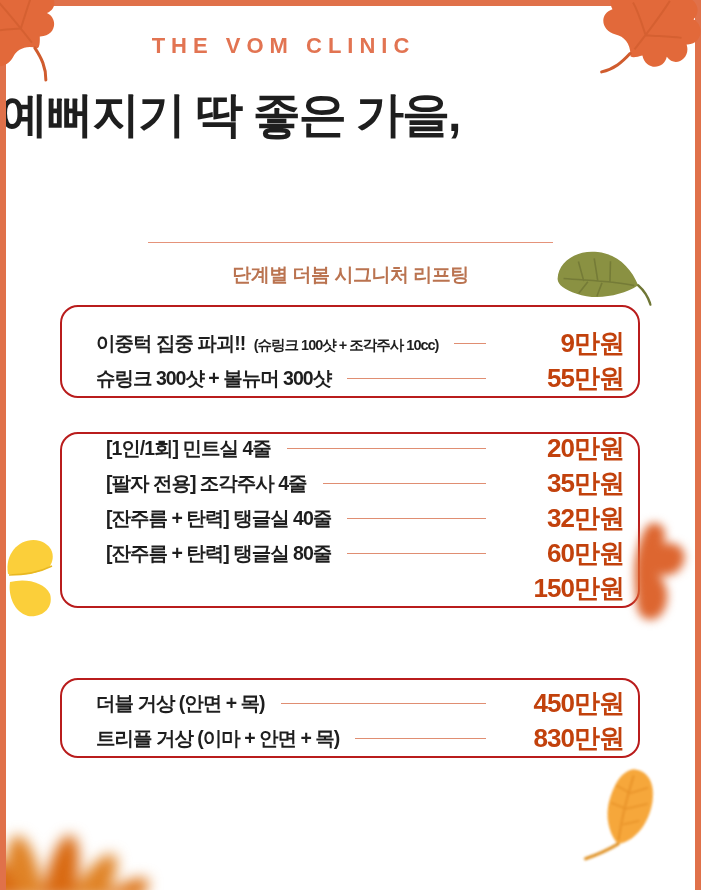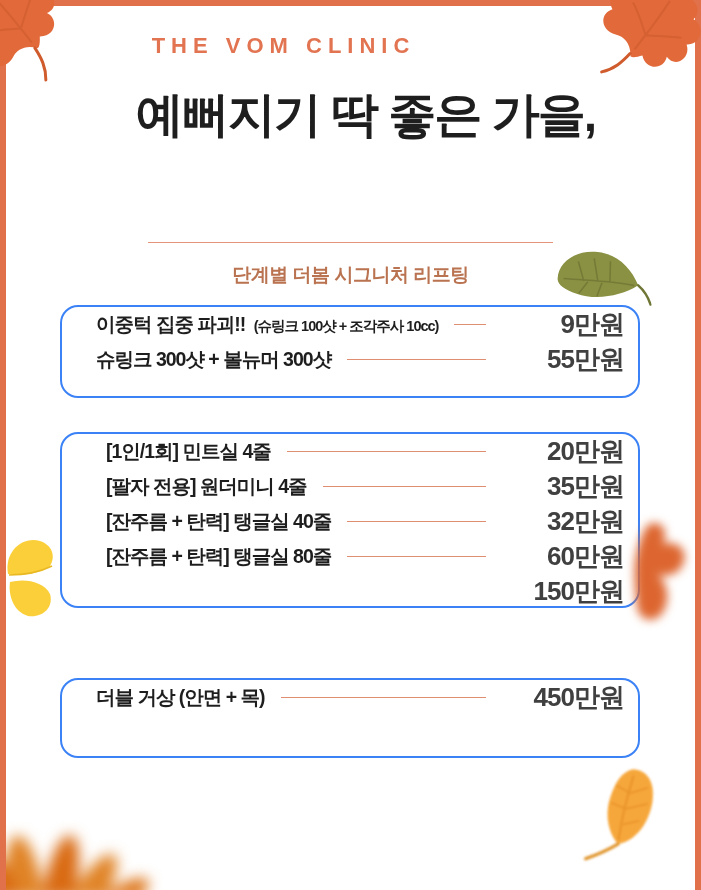--- a/index.html
+++ b/index.html
@@ -10,47 +10,47 @@
   
   .frame-top  {position:absolute;top:0;left:0;width:701px;height:6px;background:#e0714a;z-index:6;}
   .frame-left {position:absolute;top:0;left:0;width:6px;height:890px;background:#e0714a;z-index:6;}
   .frame-right{position:absolute;top:0;right:0;width:6px;height:890px;background:#e0714a;z-index:6;}
 
   
   .clinic-name{
     position:absolute;top:33px;left:0;width:567px;text-align:center;
     font-size:22px;font-weight:800;letter-spacing:6px;color:#e27452;z-index:2;
   }
-  .title-block{position:absolute;top:84px;left:16px;width:579px;text-align:right;z-index:2;}
+  .title-block{position:absolute;top:84px;left:0;width:579px;text-align:left;z-index:2;}
   .title-line1{font-size:48px;font-weight:800;letter-spacing:-2px;color:#1e1e1e;line-height:62px;}
   .title-line2{font-size:48px;font-weight:800;letter-spacing:-2px;color:#ee7143;line-height:62px;}
 
   .section-label-wrap{
     position:absolute;top:242px;left:148px;width:405px;
     border-top:1.5px solid #e5937a;border-bottom:1.5px solid #e5937a;
     padding:19px 0;text-align:center;z-index:2;
   }
   .section-label{font-size:19px;font-weight:800;letter-spacing:-0.5px;color:#ba7350;}
 
   
   .price-box{
     position:absolute;left:60px;width:580px;box-sizing:border-box;
-    border:2px solid #3b82f6;border-radius:18px;background:#ffffff;
-    padding:0 14px 0 34px;display:flex;flex-direction:column;justify-content:flex-start;
+    border:2px solid #b91c1c;border-radius:18px;background:#ffffff;
+    padding:0 14px 0 34px;display:flex;flex-direction:column;justify-content:flex-end;
     z-index:2;
   }
   #box1{top:305px;height:93px;}
   #box2{top:432px;height:176px;padding-left:44px;}
   #box3{top:678px;height:80px;}
   .price-row{display:flex;align-items:center;}
   .treatment{font-weight:800;font-size:19.5px;letter-spacing:-1px;color:#1e1e1e;white-space:nowrap;}
   .t-note{font-size:14.5px;font-weight:800;margin-left:4px;}
   .connector{flex:1;border-top:1.5px solid #e08e72;margin:0 42px 0 16px;}
   .price-row.no-line .connector{border-top:none;}
-  .price{font-size:26px;font-weight:800;letter-spacing:-1px;color:#404040;min-width:96px;text-align:right;white-space:nowrap;}
+  .price{font-size:26px;font-weight:800;letter-spacing:-1px;color:#c2410c;min-width:96px;text-align:right;white-space:nowrap;}
 
   
   .leaf{position:absolute;}
   .leaf-tl{left:-34px;top:-38px;transform:rotate(-38deg);z-index:7;}
   .leaf-tr{left:592px;top:-30px;transform:rotate(38deg);z-index:7;}
   .leaf-green{left:550px;top:246px;transform:rotate(-4deg);z-index:3;}
   .leaf-yellow{left:2px;top:532px;z-index:1;}
   .leaf-blur-right{left:623px;top:518px;filter:blur(5px);z-index:4;}
   .leaf-blur-bl{left:-15px;top:778px;filter:blur(7px);z-index:4;}
   .leaf-amber-br{left:582px;top:765px;transform:rotate(8deg);filter:blur(1.2px);z-index:1;}
@@ -138,21 +138,21 @@
   <div class="price-box" id="box2">
     <div class="price-row">
       <div class="treatment">
         <span>[1인/1회] 민트실 4줄</span>
       </div>
       <div class="connector"></div>
       <div class="price">20만원</div>
     </div>
     <div class="price-row">
       <div class="treatment">
-        <span>[팔자 전용] 원더미니 4줄</span>
+        <span>[팔자 전용] 조각주사 4줄</span>
       </div>
       <div class="connector"></div>
       <div class="price">35만원</div>
     </div>
     <div class="price-row">
       <div class="treatment">
         <span>[잔주름 + 탄력] 탱글실 40줄</span>
       </div>
       <div class="connector"></div>
       <div class="price">32만원</div>
@@ -171,15 +171,22 @@
   </div>
 
   <div class="price-box" id="box3">
     <div class="price-row">
       <div class="treatment">
         <span>더블 거상 (안면 + 목)</span>
       </div>
       <div class="connector"></div>
       <div class="price">450만원</div>
     </div>
+    <div class="price-row">
+      <div class="treatment">
+        <span>트리플 거상 (이마 + 안면 + 목)</span>
+      </div>
+      <div class="connector"></div>
+      <div class="price">830만원</div>
+    </div>
   </div>
 
 </div>
 
 </body></html>

